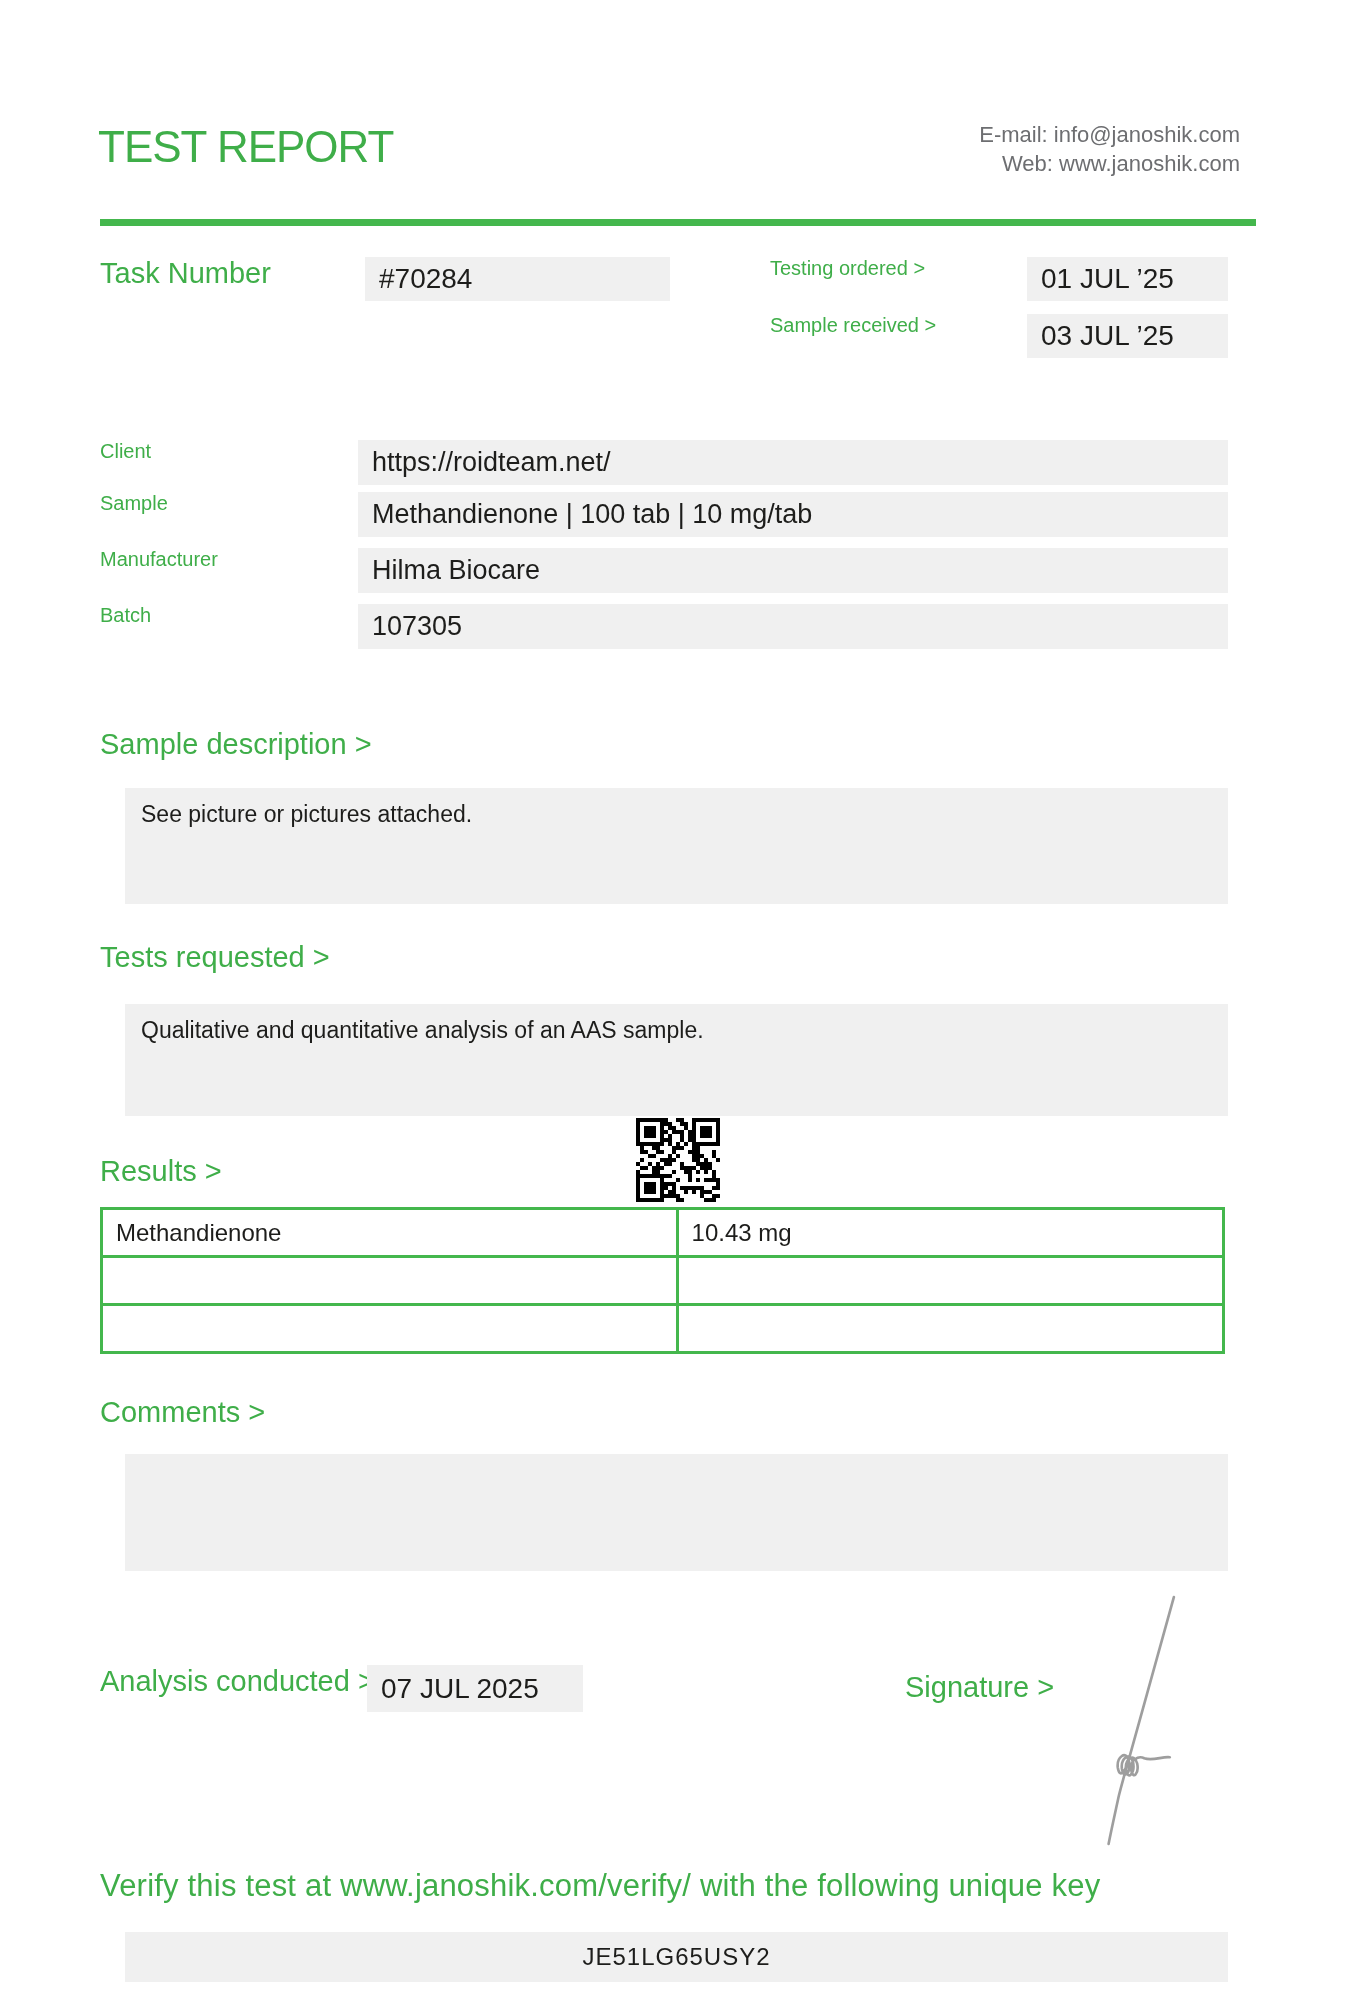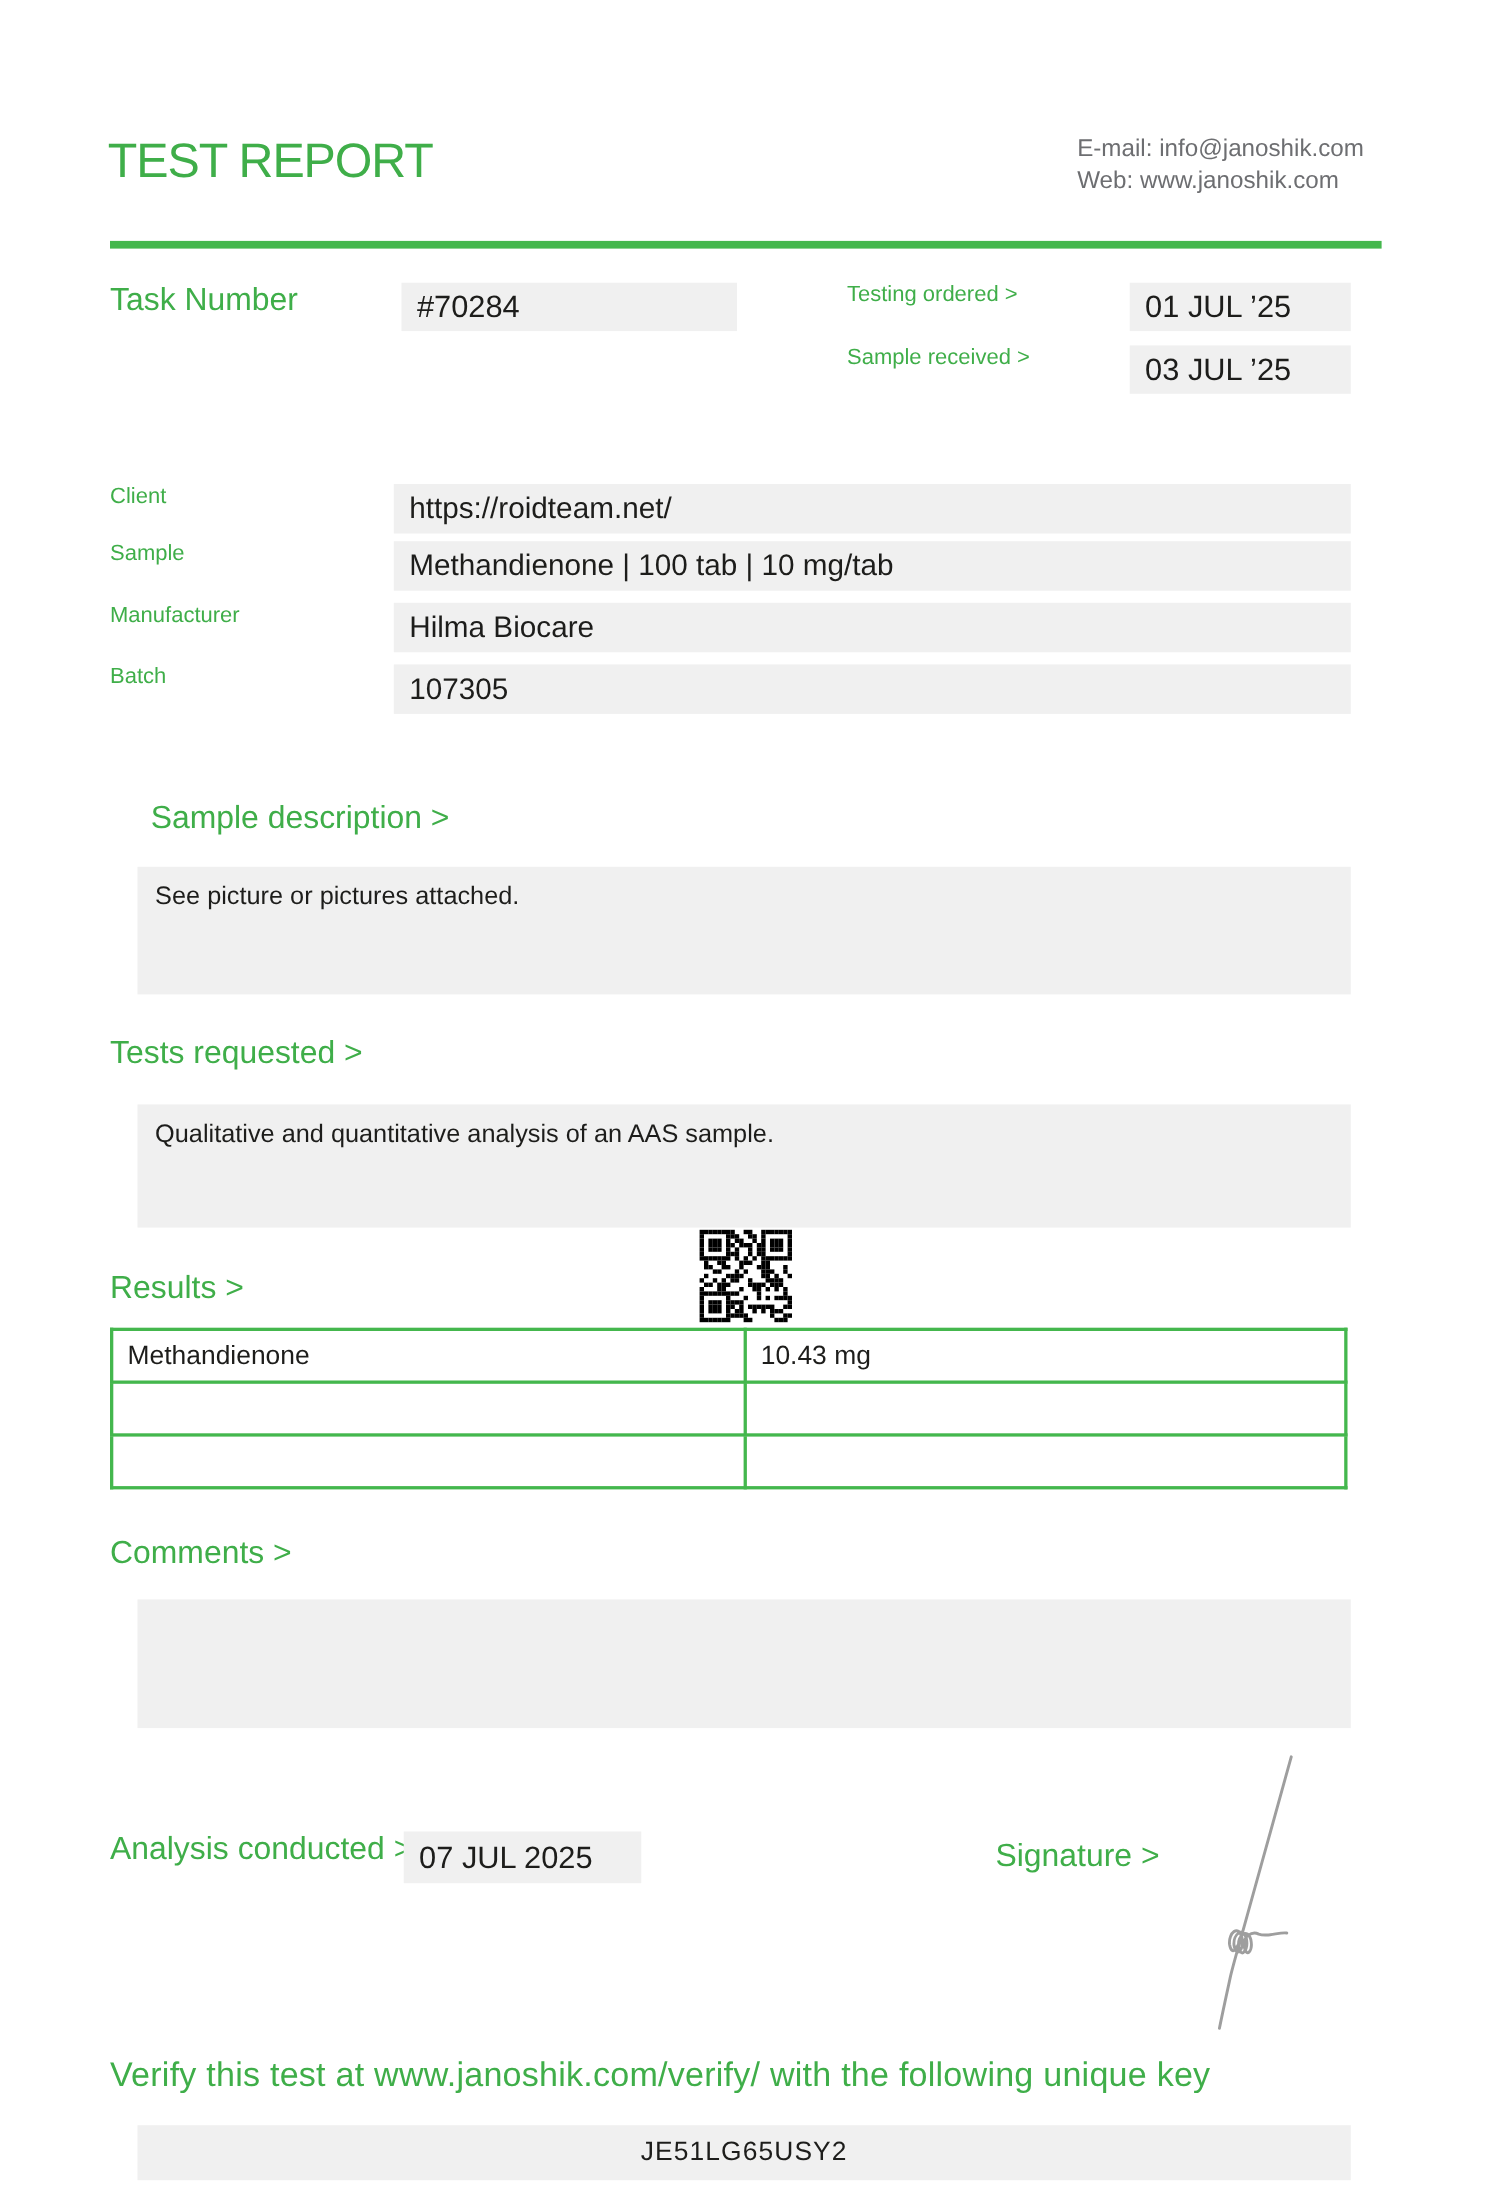--- a/index.html
+++ b/index.html
@@ -19,21 +19,21 @@
   .title{
     position:absolute;left:98px;top:122px;margin:0;font-size:44px;font-weight:400;
     color:var(--green);letter-spacing:-1px;white-space:nowrap;
   }
   .logo{position:absolute;left:628px;top:68px;width:160px;text-align:center;}
   .logo-icon{display:block;margin:0 auto;width:86px;height:62px;}
   .logo-text{margin-top:4px;font-size:29px;font-weight:700;letter-spacing:-1.5px;white-space:nowrap;}
   .logo-dark{color:var(--logo-dark);}
   .logo-green{color:var(--green);}
   .contact{
-    position:absolute;right:116px;top:120px;text-align:left;
+    position:absolute;right:116px;top:120px;text-align:right;
     color:var(--contact);font-size:22px;line-height:29px;white-space:nowrap;
   }
   .rule{position:absolute;left:100px;top:219px;width:1156px;height:7px;background:var(--line-green);}
 
   .row{position:absolute;display:flex;align-items:flex-start;}
   .glabel{color:var(--green);font-size:20px;white-space:nowrap;}
   .vbox{
     background:var(--box);height:44px;line-height:44px;padding-left:14px;
     font-size:28px;color:var(--dark);box-sizing:border-box;white-space:nowrap;overflow:hidden;
   }
@@ -113,21 +113,21 @@
   </div>
   <div class="row" style="left:100px;top:548px;height:45px;">
     <span class="glabel" style="width:258px;">Manufacturer</span>
     <span class="vbox fieldbox" style="width:870px;">Hilma Biocare</span>
   </div>
   <div class="row" style="left:100px;top:604px;height:45px;">
     <span class="glabel" style="width:258px;">Batch</span>
     <span class="vbox fieldbox" style="width:870px;">107305</span>
   </div>
 
-  <h2 class="sechead" style="top:728px;margin-left:37px;">Sample description &gt;</h2>
+  <h2 class="sechead" style="top:728px;">Sample description &gt;</h2>
   <div class="bigbox" style="top:788px;height:116px;">See picture or pictures attached.</div>
 
   <h2 class="sechead" style="top:941px;">Tests requested &gt;</h2>
   <div class="bigbox" style="top:1004px;height:112px;">Qualitative and quantitative analysis of an AAS sample.</div>
 
   <div class="qr">
       <div class="qm"></div>
       <div class="qm"></div>
       <div class="qm"></div>
       <div class="qm"></div>

